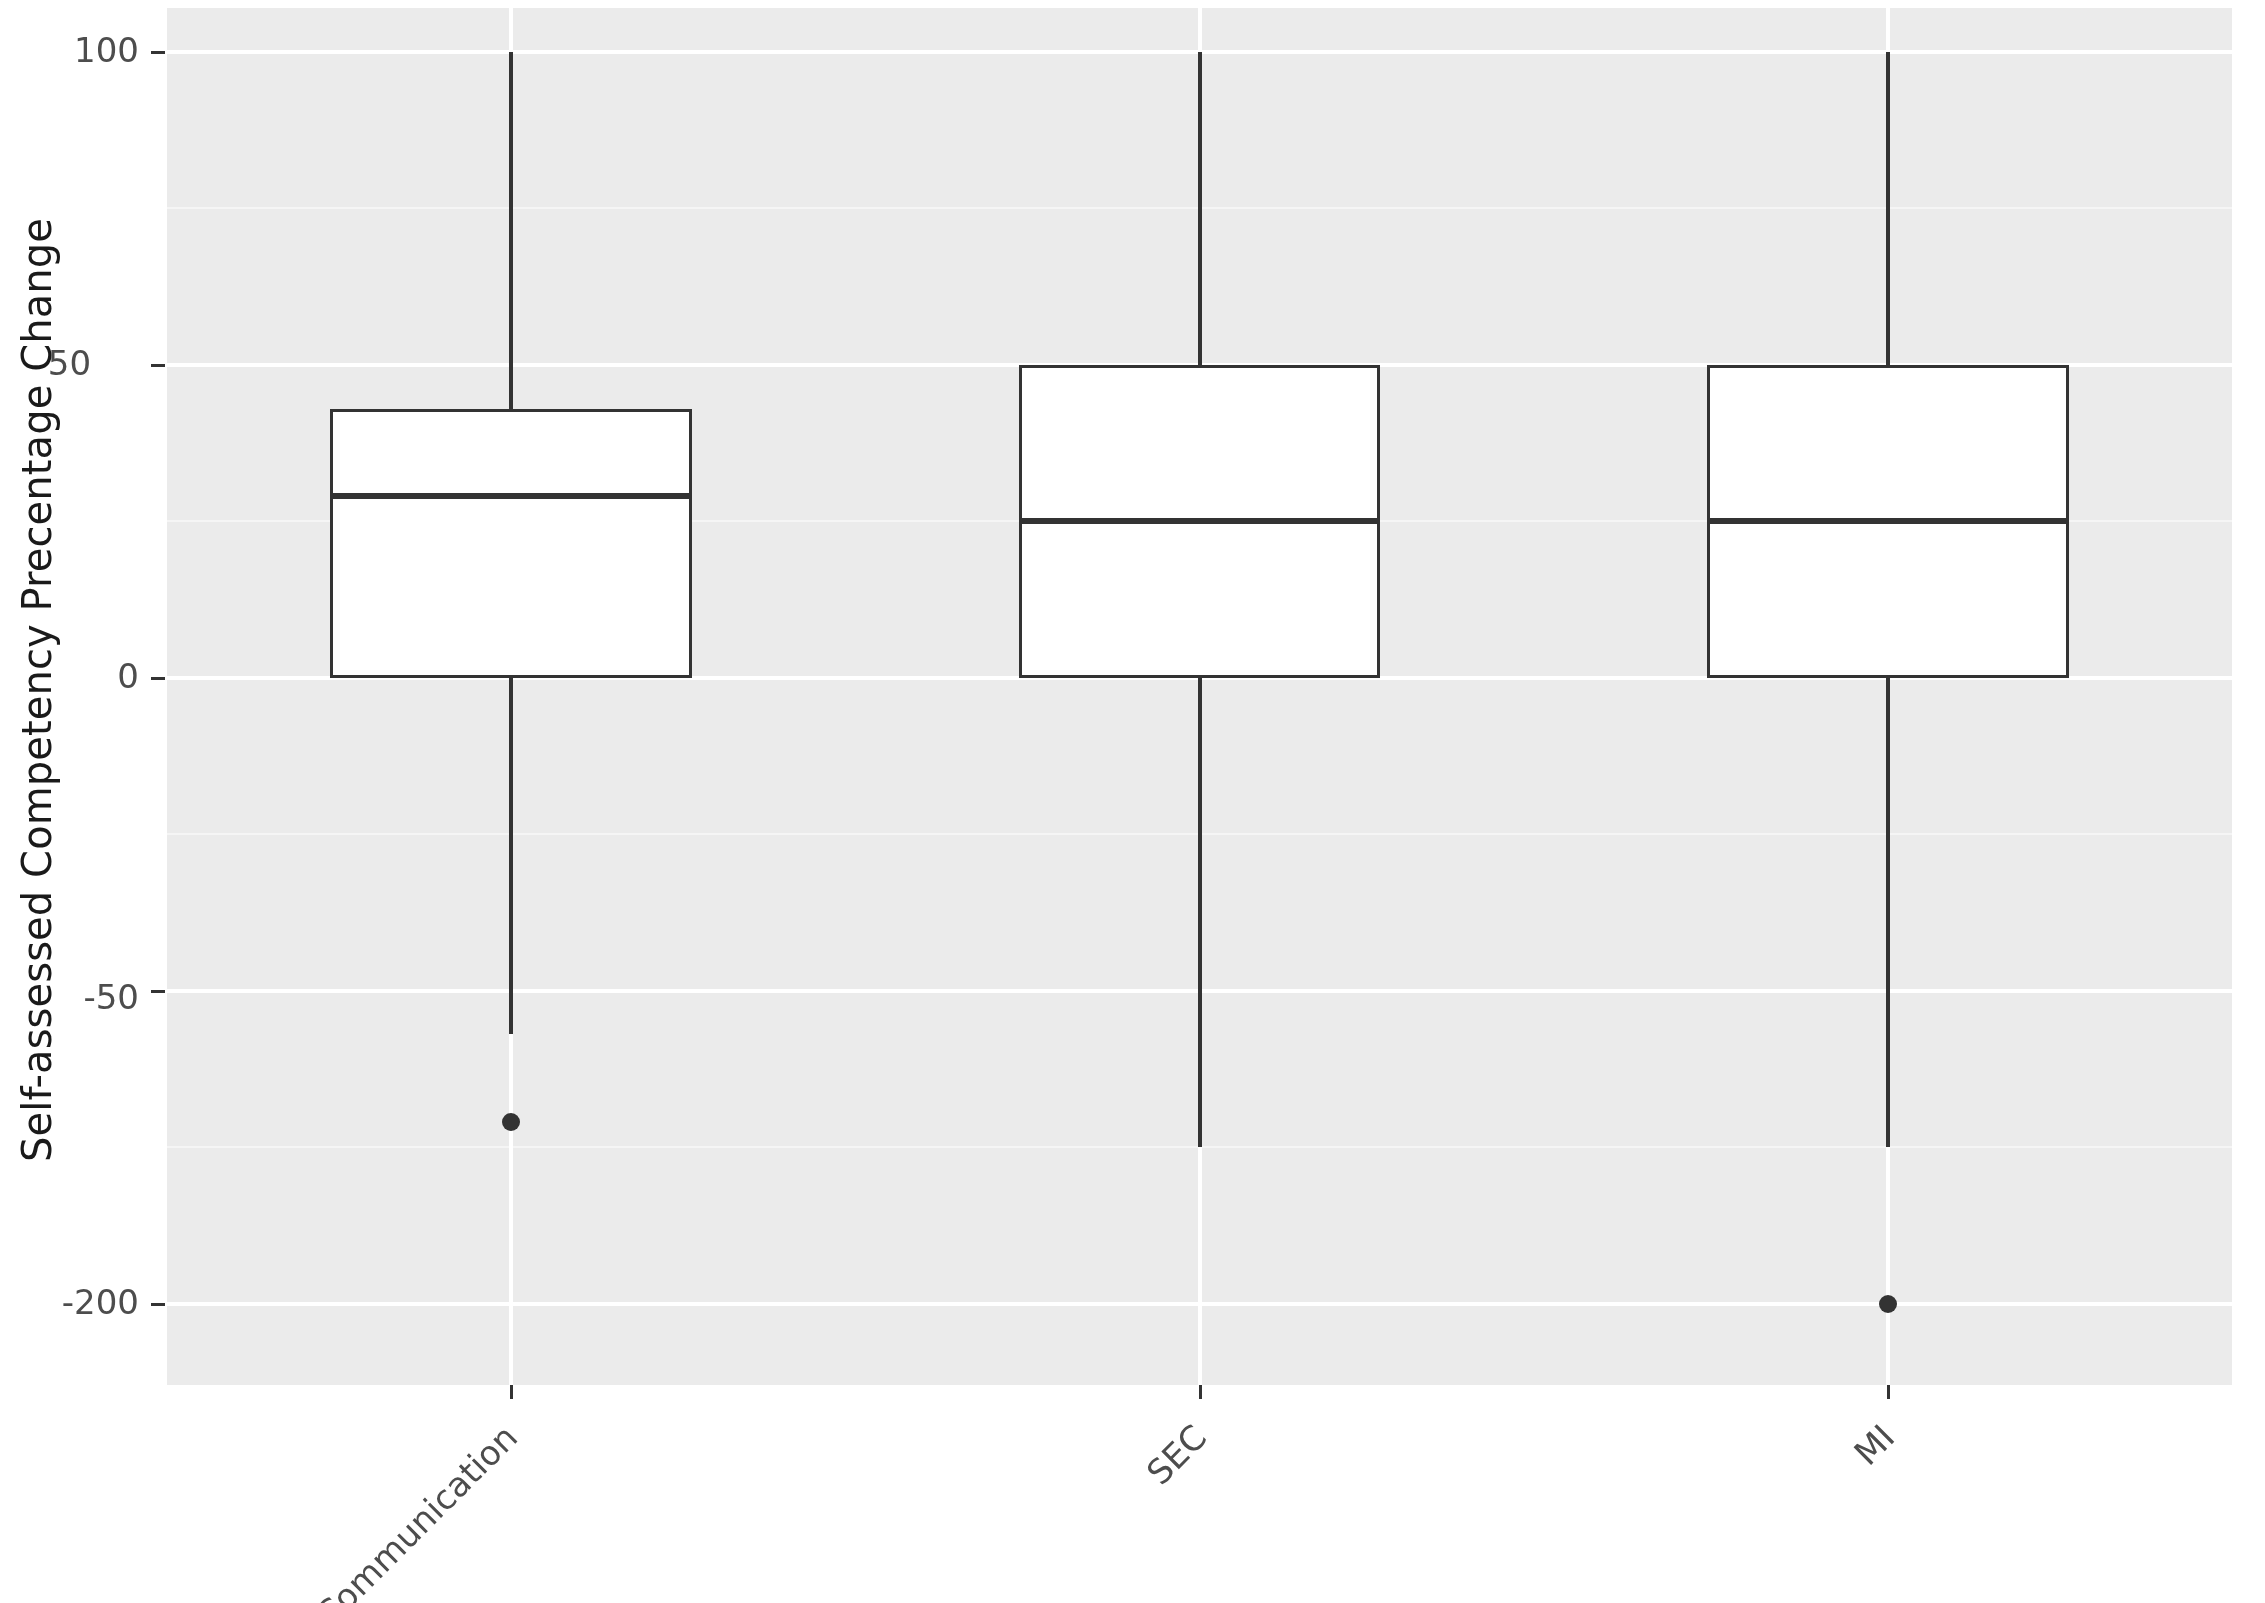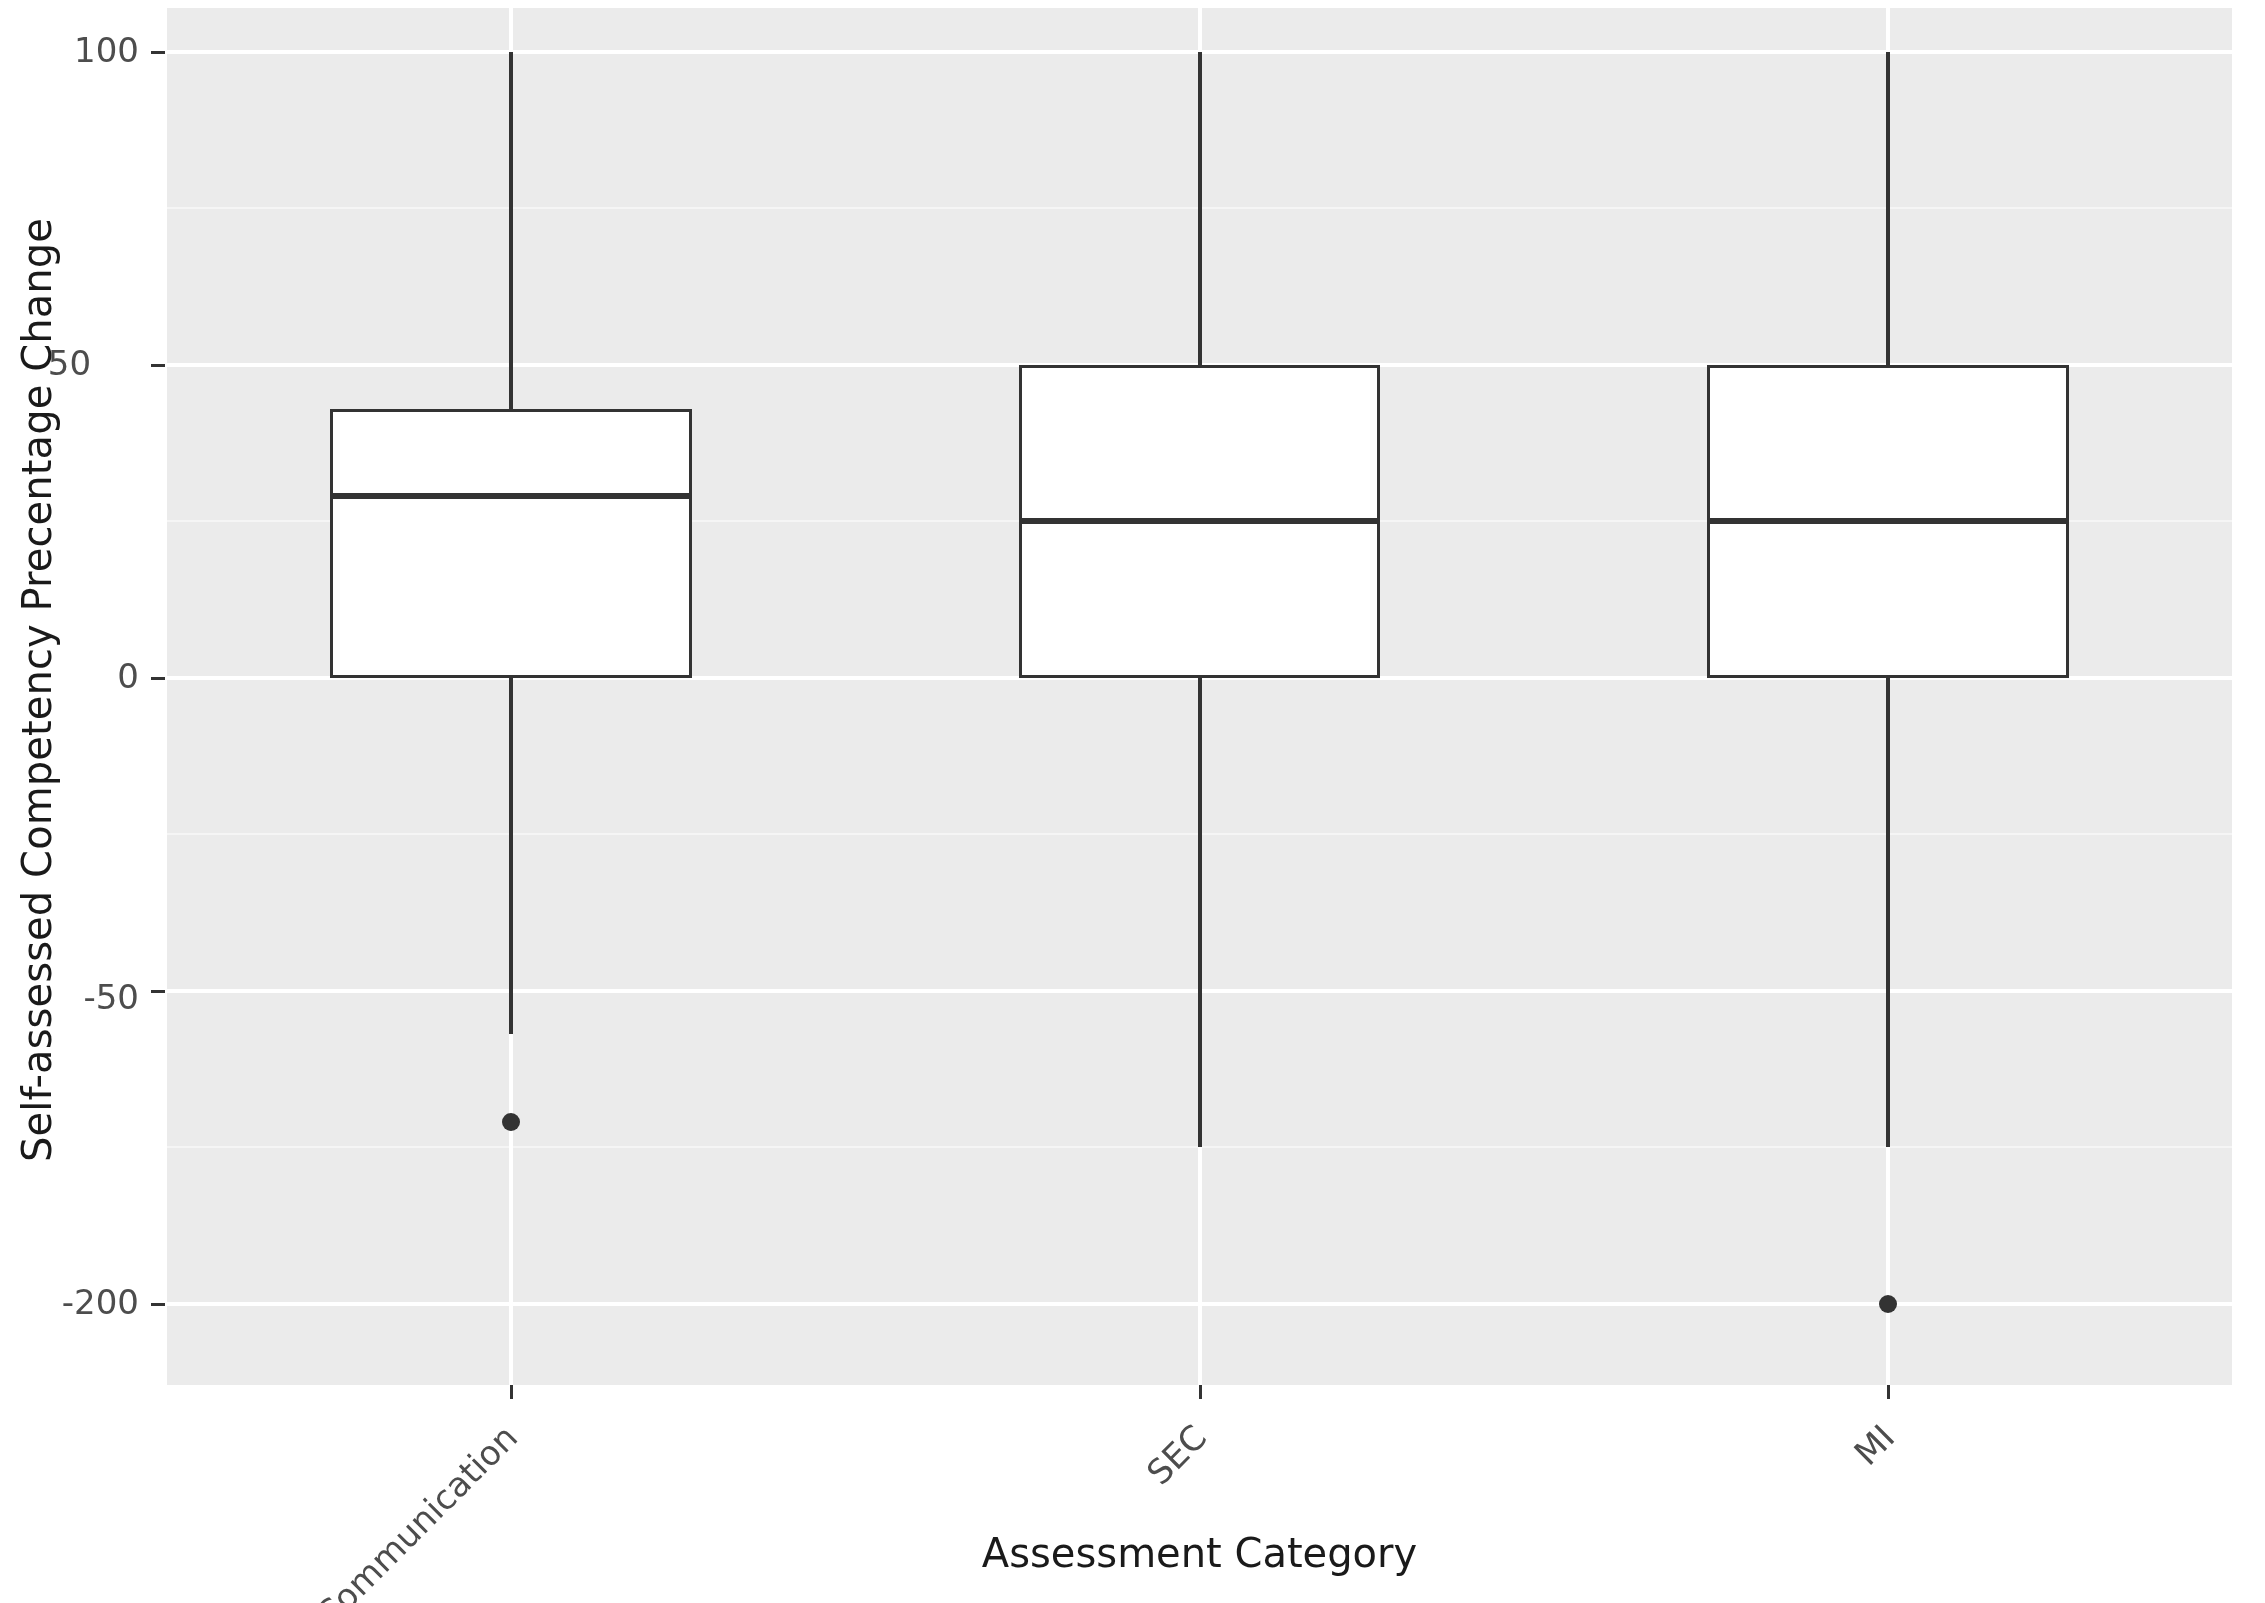--- a/index.html
+++ b/index.html
@@ -201,15 +201,14 @@
 
   <div id="x-axis">
       <div class="x-tick-mark" style="left: 510.167px; top: 1385px;"></div>
       <div class="x-tick-label" style="left: -88.8333px; width: 600px; top: 1411px;">Communication</div>
       <div class="x-tick-mark" style="left: 1198.5px; top: 1385px;"></div>
       <div class="x-tick-label" style="left: 599.5px; width: 600px; top: 1411px;">SEC</div>
       <div class="x-tick-mark" style="left: 1886.83px; top: 1385px;"></div>
       <div class="x-tick-label" style="left: 1287.83px; width: 600px; top: 1411px;">MI</div>
     </div>
 
-  <div id="x-axis-title">Assessment Category</div>
 
 </div>
 
 </body></html>

